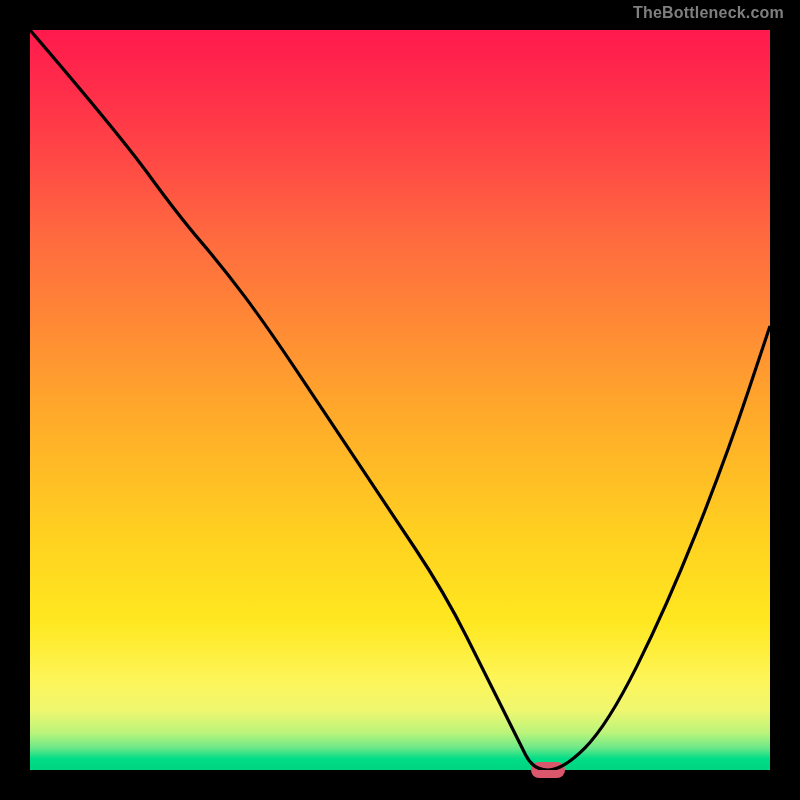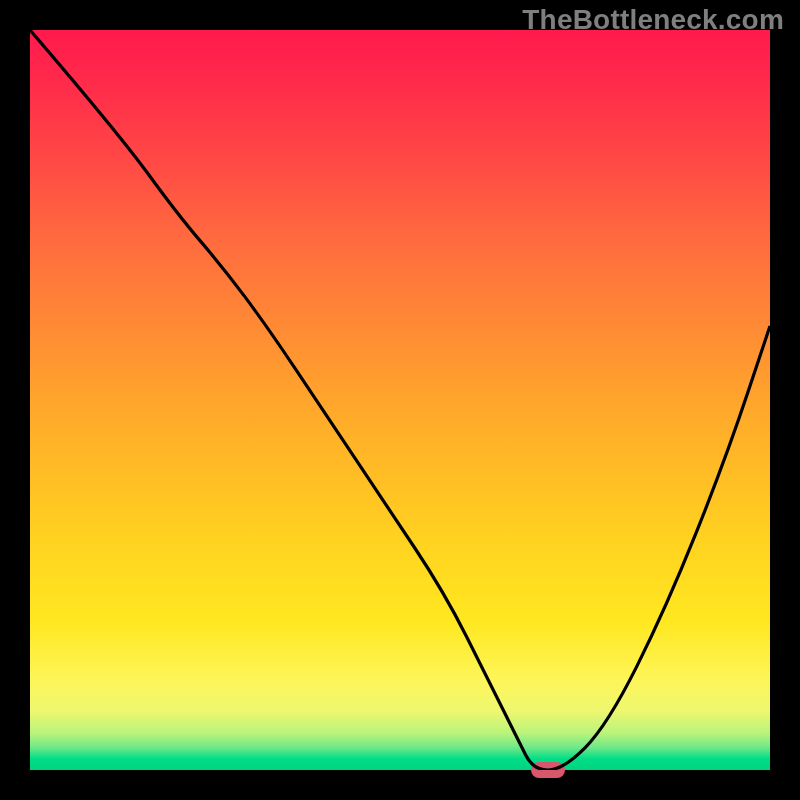--- a/index.html
+++ b/index.html
@@ -13,21 +13,21 @@
   .container {
     position: relative;
     width: 800px;
     height: 800px;
   }
   .watermark {
     position: absolute;
     top: 4px;
     right: 16px;
     font-family: Arial, Helvetica, sans-serif;
-    font-size: 28px;
+    font-size: 16px;
     font-weight: 600;
     color: #7f7f7f;
     letter-spacing: 0.2px;
     z-index: 10;
   }
   .plot-area {
     position: absolute;
     left: 30px;
     top: 30px;
     width: 740px;

